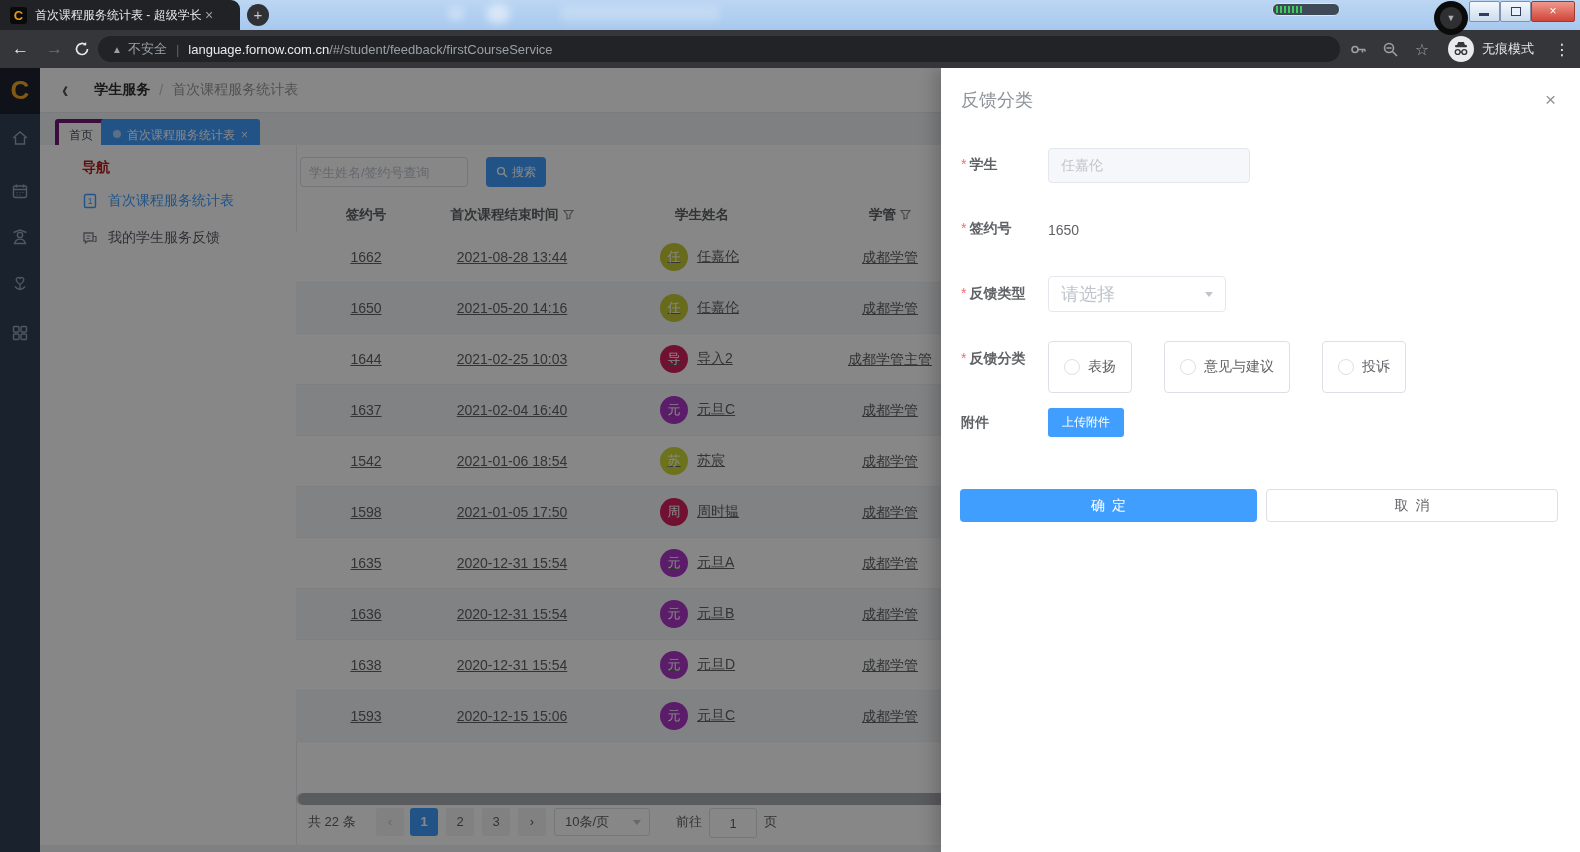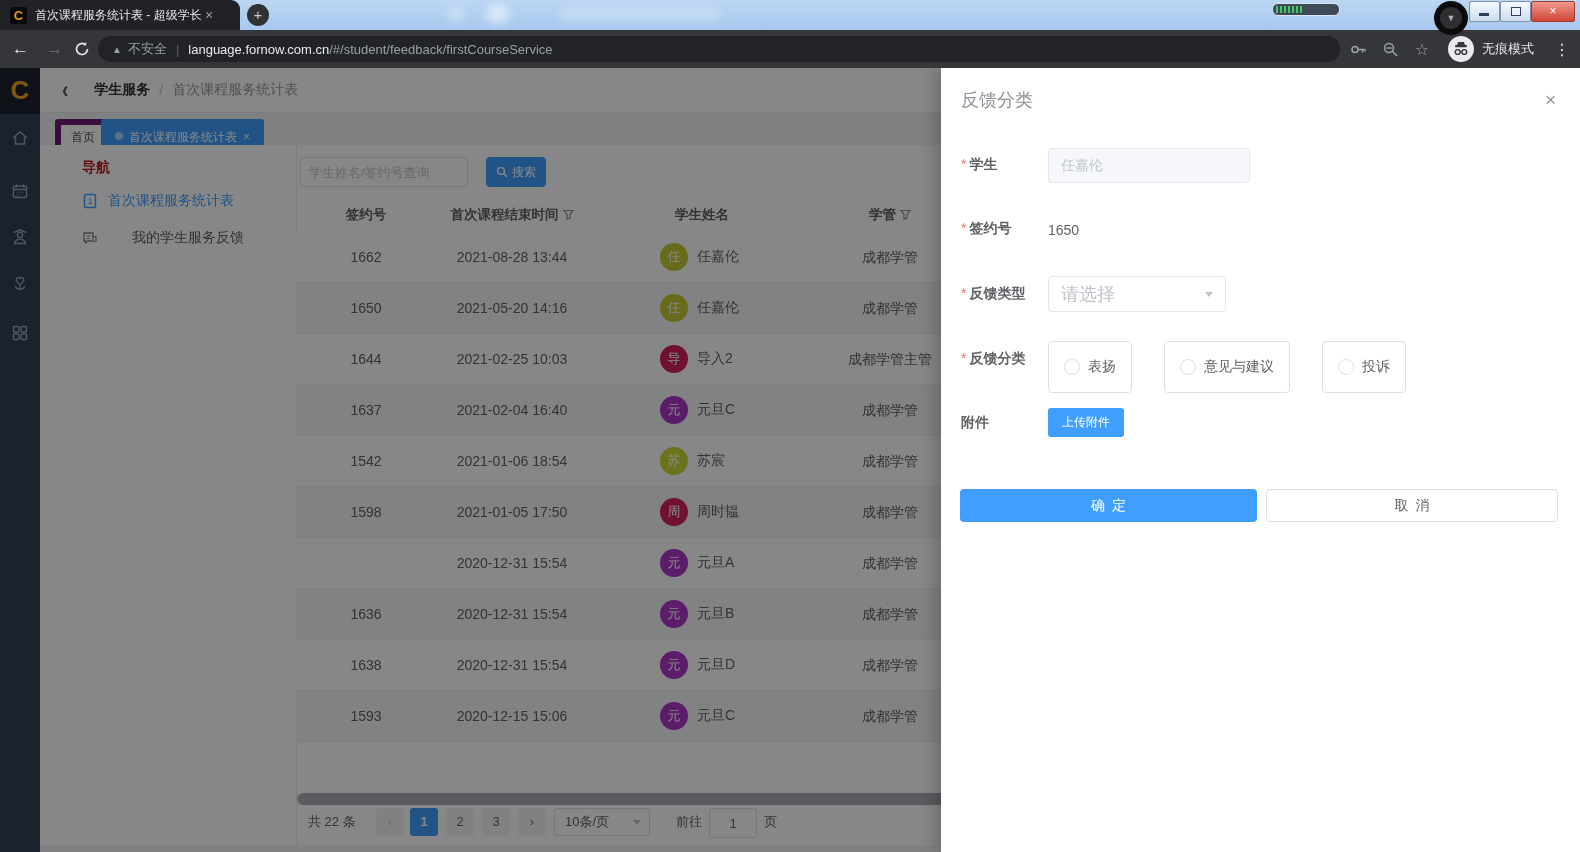--- a/index.html
+++ b/index.html
@@ -56,21 +56,21 @@
     font-size:26px;text-align:center;line-height:44px;}
   .railicon{position:absolute;left:11px;width:18px;height:18px;}
   .content{position:absolute;left:40px;top:0;width:901px;height:784px;overflow:hidden;}
   .pagehead{position:absolute;left:0;top:0;width:100%;height:44px;background:#fff;
     border-bottom:1px solid #e7e9ec;display:flex;align-items:center;}
   .backchev{margin-left:22px;color:#50555c;font-size:19px;font-weight:bold;transform:scaleY(1.3);}
   .crumb1{margin-left:26px;color:#303133;font-size:14px;font-weight:bold;}
   .crumbsep{margin:0 9px;color:#c0c4cc;font-size:14px;}
   .crumb2{color:#97999c;font-size:14px;}
   .tagbar{position:absolute;left:0;top:45px;width:100%;height:32px;}
-  .tag{position:absolute;top:6px;height:24px;border:6px solid #701a75;background:#fff;
+  .tag{position:absolute;top:6px;height:24px;border:4px solid #701a75;background:#fff;
     border-radius:3px;font-size:12px;color:#495060;line-height:24px;padding:0 10px;}
   .tag.active{background:#409eff;border-color:#409eff;color:#fff;padding:0 8px;}
   .tag .tdot{display:inline-block;width:8px;height:8px;border-radius:50%;background:rgba(255,255,255,.55);
     margin-right:6px;vertical-align:1px;}
   .tag .tclose{margin-left:6px;color:rgba(255,255,255,.85);font-size:12px;}
   .main{position:absolute;left:0;top:77px;width:901px;height:700px;background:#fff;}
   .navpanel{position:absolute;left:0;top:0;width:256px;height:700px;border-right:1px solid #e8eaec;}
   .navtitle{position:absolute;left:42px;top:14px;font-size:14px;font-weight:bold;color:#b91c1c;}
   .navitem{position:absolute;left:42px;height:20px;display:flex;align-items:center;font-size:14px;}
   .navitem .nicon{margin-right:10px;display:flex;}
@@ -88,21 +88,21 @@
   .th{position:absolute;top:0;height:34px;line-height:34px;text-align:center;font-size:13.5px;
     font-weight:bold;color:#5f6266;}
   .funnel{margin-left:4px;vertical-align:-1px;}
   .c1{left:0;width:140px;}
   .c2{left:140px;width:152px;}
   .c3{left:292px;width:228px;}
   .c4{left:520px;width:148px;}
   .rows{position:absolute;left:0;top:87px;right:0;}
   .trow{position:relative;height:50px;border-bottom:1px solid #eef0f4;background:#fff;}
   .trow.stripe{background:#f4f5f7;}
-  .td{position:absolute;top:0;height:50px;line-height:50px;text-align:center;font-size:14px;color:#606266;}
+  .td{position:absolute;top:0;height:50px;line-height:50px;text-align:center;font-size:14px;color:#606266;text-decoration:underline;}
   .td.c3{display:flex;align-items:center;text-align:left;line-height:normal;}
   .avatar{display:inline-block;width:28px;height:28px;border-radius:50%;color:#fff;font-size:13px;
     text-align:center;line-height:28px;margin-left:72px;flex:none;}
   .sname{margin-left:9px;font-size:14px;color:#606266;}
   .hscroll{position:absolute;left:0;right:0;top:648px;height:12px;background:#d8dadd;border-radius:6px;}
   .hthumb{position:absolute;left:2px;top:0;width:700px;height:12px;background:#a9adb3;border-radius:6px;}
   .pagerow{position:absolute;left:0;right:0;top:662px;height:30px;font-size:13px;color:#606266;}
   .ptotal{position:absolute;left:12px;top:0;line-height:30px;}
   .pgbtn{position:absolute;top:1px;width:28px;height:28px;border-radius:3px;background:#f4f4f5;
     text-align:center;line-height:28px;color:#606266;}
@@ -290,21 +290,21 @@
           <div class="navtitle">导航</div>
           <div class="navitem on" style="top:46px;">
             <span class="nicon">
               <svg width="16" height="16" viewBox="0 0 16 16">
                   <rect x="2.5" y="1.5" width="11" height="13" rx="1.5" fill="none" stroke="#409eff" stroke-width="1.4"></rect>
                   <text x="8" y="11" font-size="8.5" fill="#409eff" text-anchor="middle" font-family="sans-serif">1</text>
                 </svg>
             </span>
             <span>首次课程服务统计表</span>
           </div>
-          <div class="navitem off" style="top:83px;gap:24px;">
+          <div class="navitem off" style="top:83px;">
             <span class="nicon">
               <svg width="16" height="16" viewBox="0 0 16 16">
                   <path d="M2 3h9v8H6l-2.5 2V11H2z" fill="none" stroke="#7d828a" stroke-width="1.3"></path>
                   <path d="M10.5 6.5h3.5v5h-2M4.5 6h4M4.5 8.5h3" fill="none" stroke="#7d828a" stroke-width="1.2"></path>
                 </svg>
             </span>
             <span>我的学生服务反馈</span>
           </div>
         </div>
 
@@ -382,20 +382,21 @@
               <div class="trow stripe">
                 <div class="td c1">1598</div>
                 <div class="td c2">2021-01-05 17:50</div>
                 <div class="td c3">
                   <span class="avatar" style="background: rgb(214, 33, 93);">周</span>
                   <span class="sname">周时韫</span>
                 </div>
                 <div class="td c4">成都学管</div>
               </div>
               <div class="trow">
+                <div class="td c1">1635</div>
                 <div class="td c2">2020-12-31 15:54</div>
                 <div class="td c3">
                   <span class="avatar" style="background: rgb(173, 53, 201);">元</span>
                   <span class="sname">元旦A</span>
                 </div>
                 <div class="td c4">成都学管</div>
               </div>
               <div class="trow stripe">
                 <div class="td c1">1636</div>
                 <div class="td c2">2020-12-31 15:54</div>

